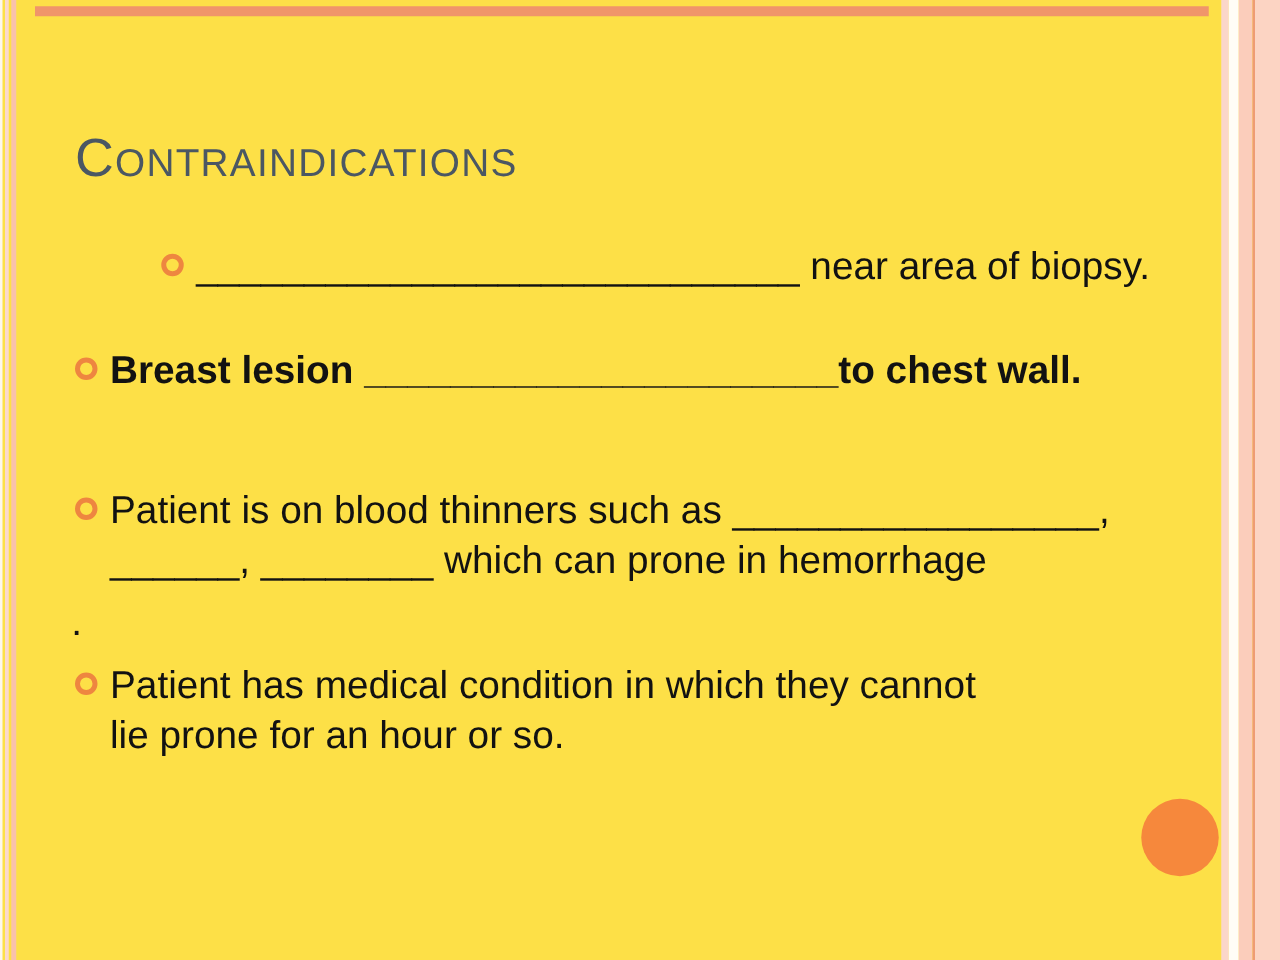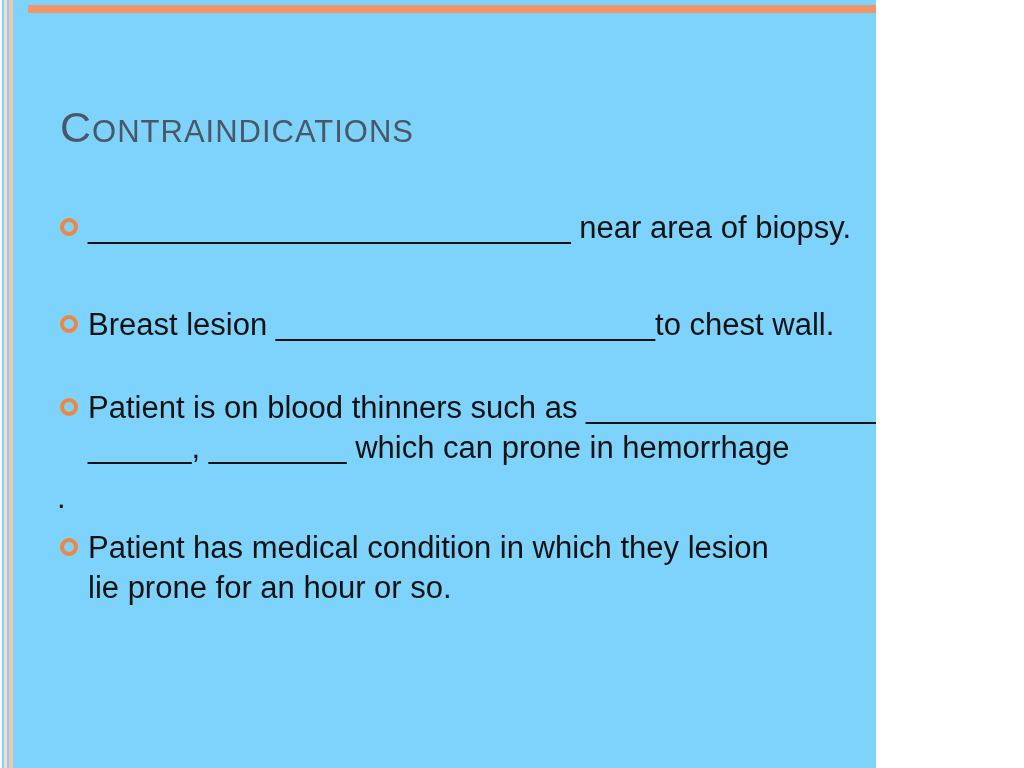--- a/index.html
+++ b/index.html
@@ -1,18 +1,18 @@
 <!DOCTYPE html>
 <html><head>
 <meta charset="utf-8">
 <style>
   html,body{margin:0;padding:0;}
   body{width:1024px;height:768px;overflow:hidden;background:#ffffff;
        font-family:"Liberation Sans", sans-serif;}
-  .slide{position:relative;width:876px;height:768px;background:#7dd3fc;overflow:hidden;}
+  .slide{position:relative;width:1024px;height:768px;background:#fde047;overflow:hidden;}
 
   
   .stripe{position:absolute;top:0;bottom:0;}
   .l1{left:0;width:2px;background:#fdf8ee;}
   .l2{left:4px;width:3px;background:#fbd9cc;}
   .l3{left:9px;width:4px;background:#f9c2ac;}
 
   
   .r1{left:977px;width:6px;background:#fbd6c9;}
   .r2{left:983px;width:8px;background:#fffdf6;}
@@ -29,22 +29,22 @@
   .title .initial{font-size:43px;line-height:48px;}
   .title .rest{font-size:31px;line-height:48px;}
 
   
   .bullet{position:absolute;left:60px;width:860px;display:flex;align-items:flex-start;}
   .bullet .marker{flex:0 0 28px;margin-top:10px;}
   .bullet .ring{display:block;width:10px;height:10px;border:4px solid #ee8640;
                 border-radius:50%;background:transparent;}
   .bullet .text{font-size:31px;line-height:40px;color:#121212;white-space:pre-line;}
 
-  .b1{top:208px;}
-  .b2{top:305px;}
+  .b1{top:193px;justify-content:flex-end;}
+  .b2{top:276px;font-weight:bold;}
   .b3{top:388px;}
   .b4{top:528px;}
 
   .stray-period{position:absolute;left:57px;top:478px;font-size:31px;line-height:40px;
                 color:#121212;}
 
   
   .accent-circle{position:absolute;left:913px;top:639px;width:62px;height:62px;
                  border-radius:50%;background:#f6883c;}
 </style>
@@ -88,18 +88,18 @@
     <div class="text">Patient is on blood thinners such as _________________,
 ______, ________ which can prone in hemorrhage</div>
   </div>
 
   <div class="stray-period">.</div>
 
   <div class="bullet b4">
     <span class="marker">
       <span class="ring"></span>
     </span>
-    <div class="text">Patient has medical condition in which they lesion
+    <div class="text">Patient has medical condition in which they cannot
 lie prone for an hour or so.</div>
   </div>
 
   <div class="accent-circle"></div>
 </div>
 
 </body></html>

